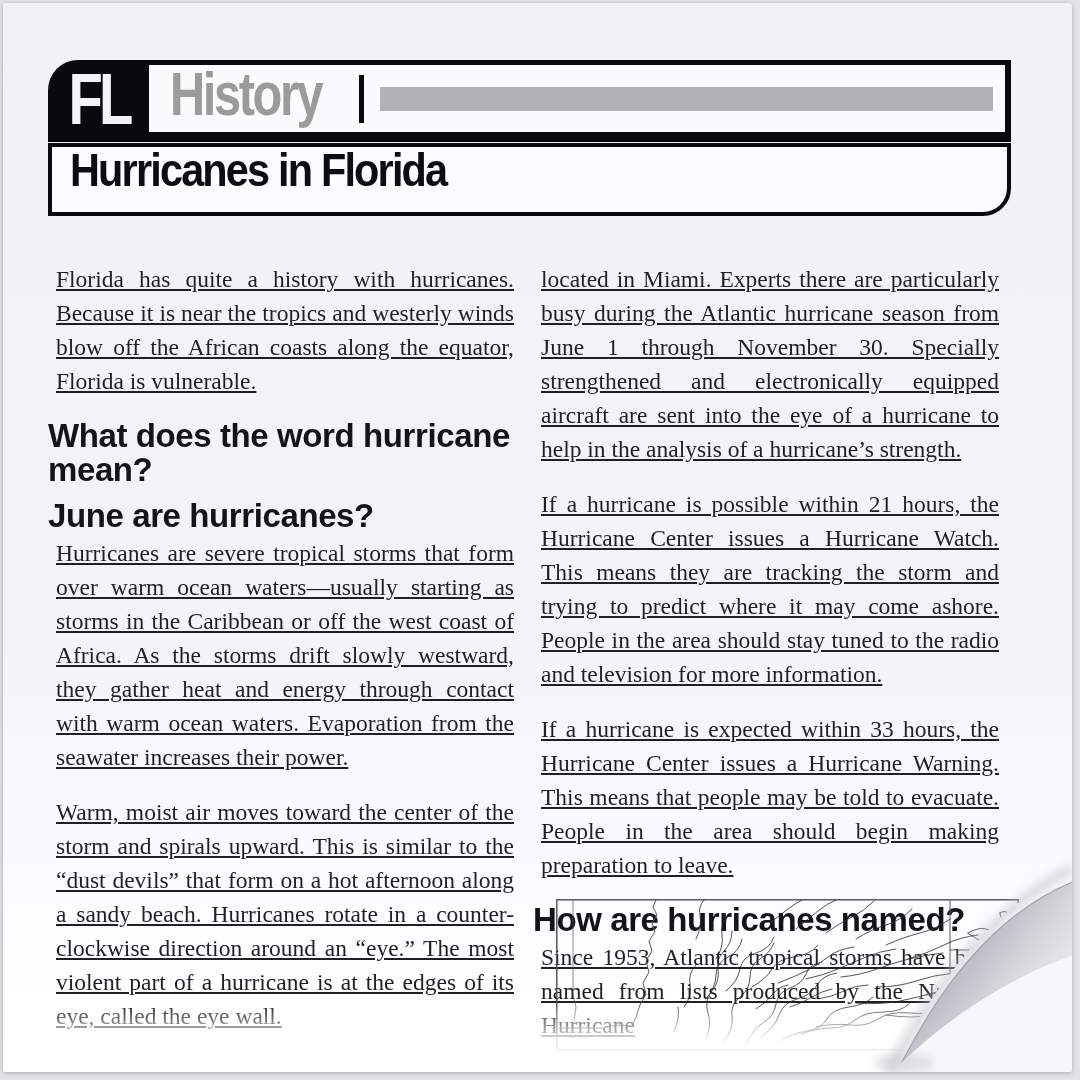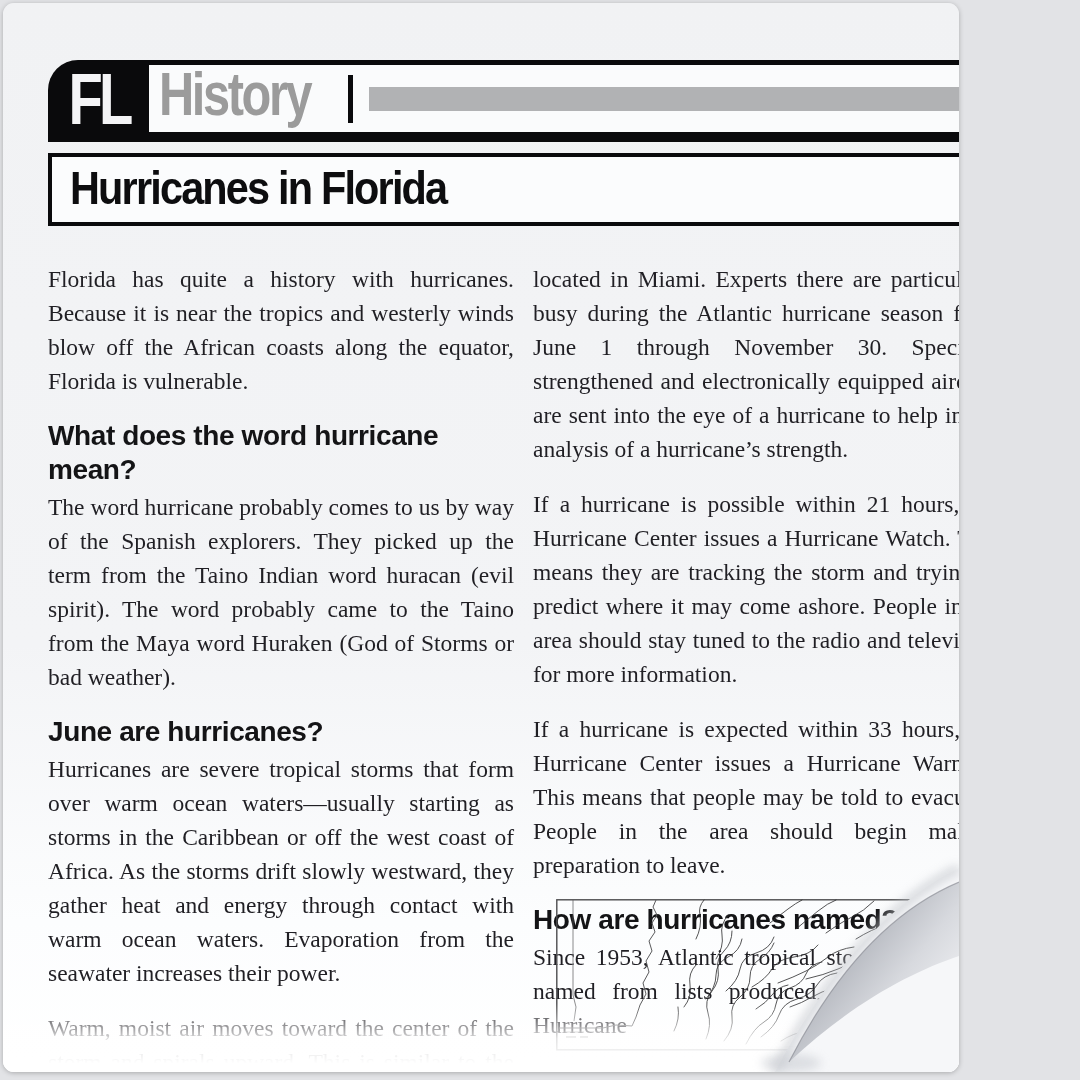--- a/index.html
+++ b/index.html
@@ -2,69 +2,69 @@
 <html><head>
 <meta charset="utf-8">
 <style>
   html,body { margin:0; padding:0; }
   body {
     width:1080px; height:1080px; position:relative; overflow:hidden;
     background:#e2e3e6;
     font-family:"Liberation Sans", sans-serif;
   }
   .paper {
-    position:absolute; left:3px; top:3px; width:956px; height:1069px;
+    position:absolute; left:3px; top:3px; width:1069px; height:1069px;
     background:linear-gradient(180deg,#f1f2f4 0%,#f3f4f6 60%,#fcfdfe 86%,#ffffff 100%);
-    border-radius:11px;
+    border-radius:3px;
     box-shadow:0 1px 5px rgba(0,0,0,.25);
     overflow:hidden;
   }
   
   .band { position:absolute; left:45px; top:57px; width:963px; height:82px; display:flex; }
   .fl-box {
     width:101px; background:#0a0a0c; border-radius:30px 0 0 0;
     display:flex; align-items:center; justify-content:center; flex:0 0 auto;
   }
   .fl-text {
     color:#f4f4f6; font-weight:bold; font-size:72px; line-height:1;
     letter-spacing:-5px; transform:scaleX(.78); padding-bottom:4px;
   }
   .hist-box {
     flex:1; background:#fafbfc; box-sizing:border-box;
     border-top:5px solid #0a0a0c; border-right:6px solid #0a0a0c; border-bottom:10px solid #0a0a0c;
-    display:flex; align-items:center; overflow:hidden;
+    display:flex; align-items:center; overflow:hidden;padding-left:11px;
   }
   .hist-text {
     color:#9b9b9b; font-weight:bold; font-size:61px; line-height:1;
     letter-spacing:-3px; transform:scaleX(.8); transform-origin:left center;
     margin-left:10px; padding-bottom:8px; white-space:nowrap;
   }
   .mast-divider { width:5px; height:48px; background:#0a0a0c; flex:0 0 auto; }
   .mast-rule { flex:1; height:24px; background:#b1b2b4; margin:0 12px 0 16px; }
   
   .titlebox {
-    position:absolute; left:45px; top:150px; width:963px; height:73px; box-sizing:border-box;
+    position:absolute; left:45px; top:140px; width:963px; height:73px; box-sizing:border-box;
     background:#fbfcfd; border:4px solid #0a0a0c; border-radius:0 0 28px 0;
-    display:flex; align-items:center;
+    display:flex; 
   }
   .title {
     font-size:46px; font-weight:bold; color:#0d0d0f; letter-spacing:-2px; line-height:1;
     transform:scaleX(.9); transform-origin:left center; margin-left:18px; padding-bottom:4px; white-space:nowrap;
   }
   
   .col {
     position:absolute; top:259px; width:466px;
     font-family:"Liberation Serif", serif; font-size:23.5px; line-height:34px;
     text-align:justify; color:#201f24;
   }
   .col.left  { left:45px; }
   .col.right { left:530px; }
-  .col p  { margin:0 0 21px 0; }
+  .col p  { margin:0 0 21px 8px;text-decoration:underline; }
   .col h3 {
-    font-family:"Liberation Sans", sans-serif; font-size:28px; font-weight:bold;
+    font-family:"Liberation Sans", sans-serif; font-size:33px; font-weight:bold;
     letter-spacing:-.4px; color:#141416; margin:12px 0 3px 0; text-align:left;
   }
   
   .map { position:absolute; left:553px; top:896px; width:463px; height:152px; }
   .map svg { display:block; }
   
   .fade {
     position:absolute; left:0; top:1000px; width:100%; height:74px; z-index:5; pointer-events:none;
     background:linear-gradient(180deg, rgba(255,255,255,0) 0%, rgba(255,255,255,.82) 48%, #ffffff 82%, #ffffff 100%);
   }
@@ -87,21 +87,20 @@
     </div>
   </div>
 
   <div class="titlebox">
     <span class="title">Hurricanes in Florida</span>
   </div>
 
   <div class="col left">
       <p>Florida has quite a history with hurricanes. Because it is near the tropics and westerly winds blow off the African coasts along the equator, Florida is vulnerable.</p>
       <h3>What does the word hurricane mean?</h3>
-      <p>The word hurricane probably comes to us by way of the Spanish explorers. They picked up the term from the Taino Indian word huracan (evil spirit). The word probably came to the Taino from the Maya word Huraken (God of Storms or bad weather).</p>
       <h3>June are hurricanes?</h3>
       <p>Hurricanes are severe tropical storms that form over warm ocean waters—usually starting as storms in the Caribbean or off the west coast of Africa. As the storms drift slowly westward, they gather heat and energy through contact with warm ocean waters. Evaporation from the seawater increases their power.</p>
       <p>Warm, moist air moves toward the center of the storm and spirals upward. This is similar to the “dust devils” that form on a hot afternoon along a sandy beach. Hurricanes rotate in a counter-clockwise direction around an “eye.” The most violent part of a hurricane is at the edges of its eye, called the eye wall.</p>
     </div>
   <div class="col right">
       <p>located in Miami. Experts there are particularly busy during the Atlantic hurricane season from June 1 through November 30. Specially strengthened and electronically equipped aircraft are sent into the eye of a hurricane to help in the analysis of a hurricane’s strength.</p>
       <p>If a hurricane is possible within 21 hours, the Hurricane Center issues a Hurricane Watch. This means they are tracking the storm and trying to predict where it may come ashore. People in the area should stay tuned to the radio and television for more information.</p>
       <p>If a hurricane is expected within 33 hours, the Hurricane Center issues a Hurricane Warning. This means that people may be told to evacuate. People in the area should begin making preparation to leave.</p>
       <h3>How are hurricanes named?</h3>
       <p>Since 1953, Atlantic tropical storms have been named from lists produced by the National Hurricane</p>

